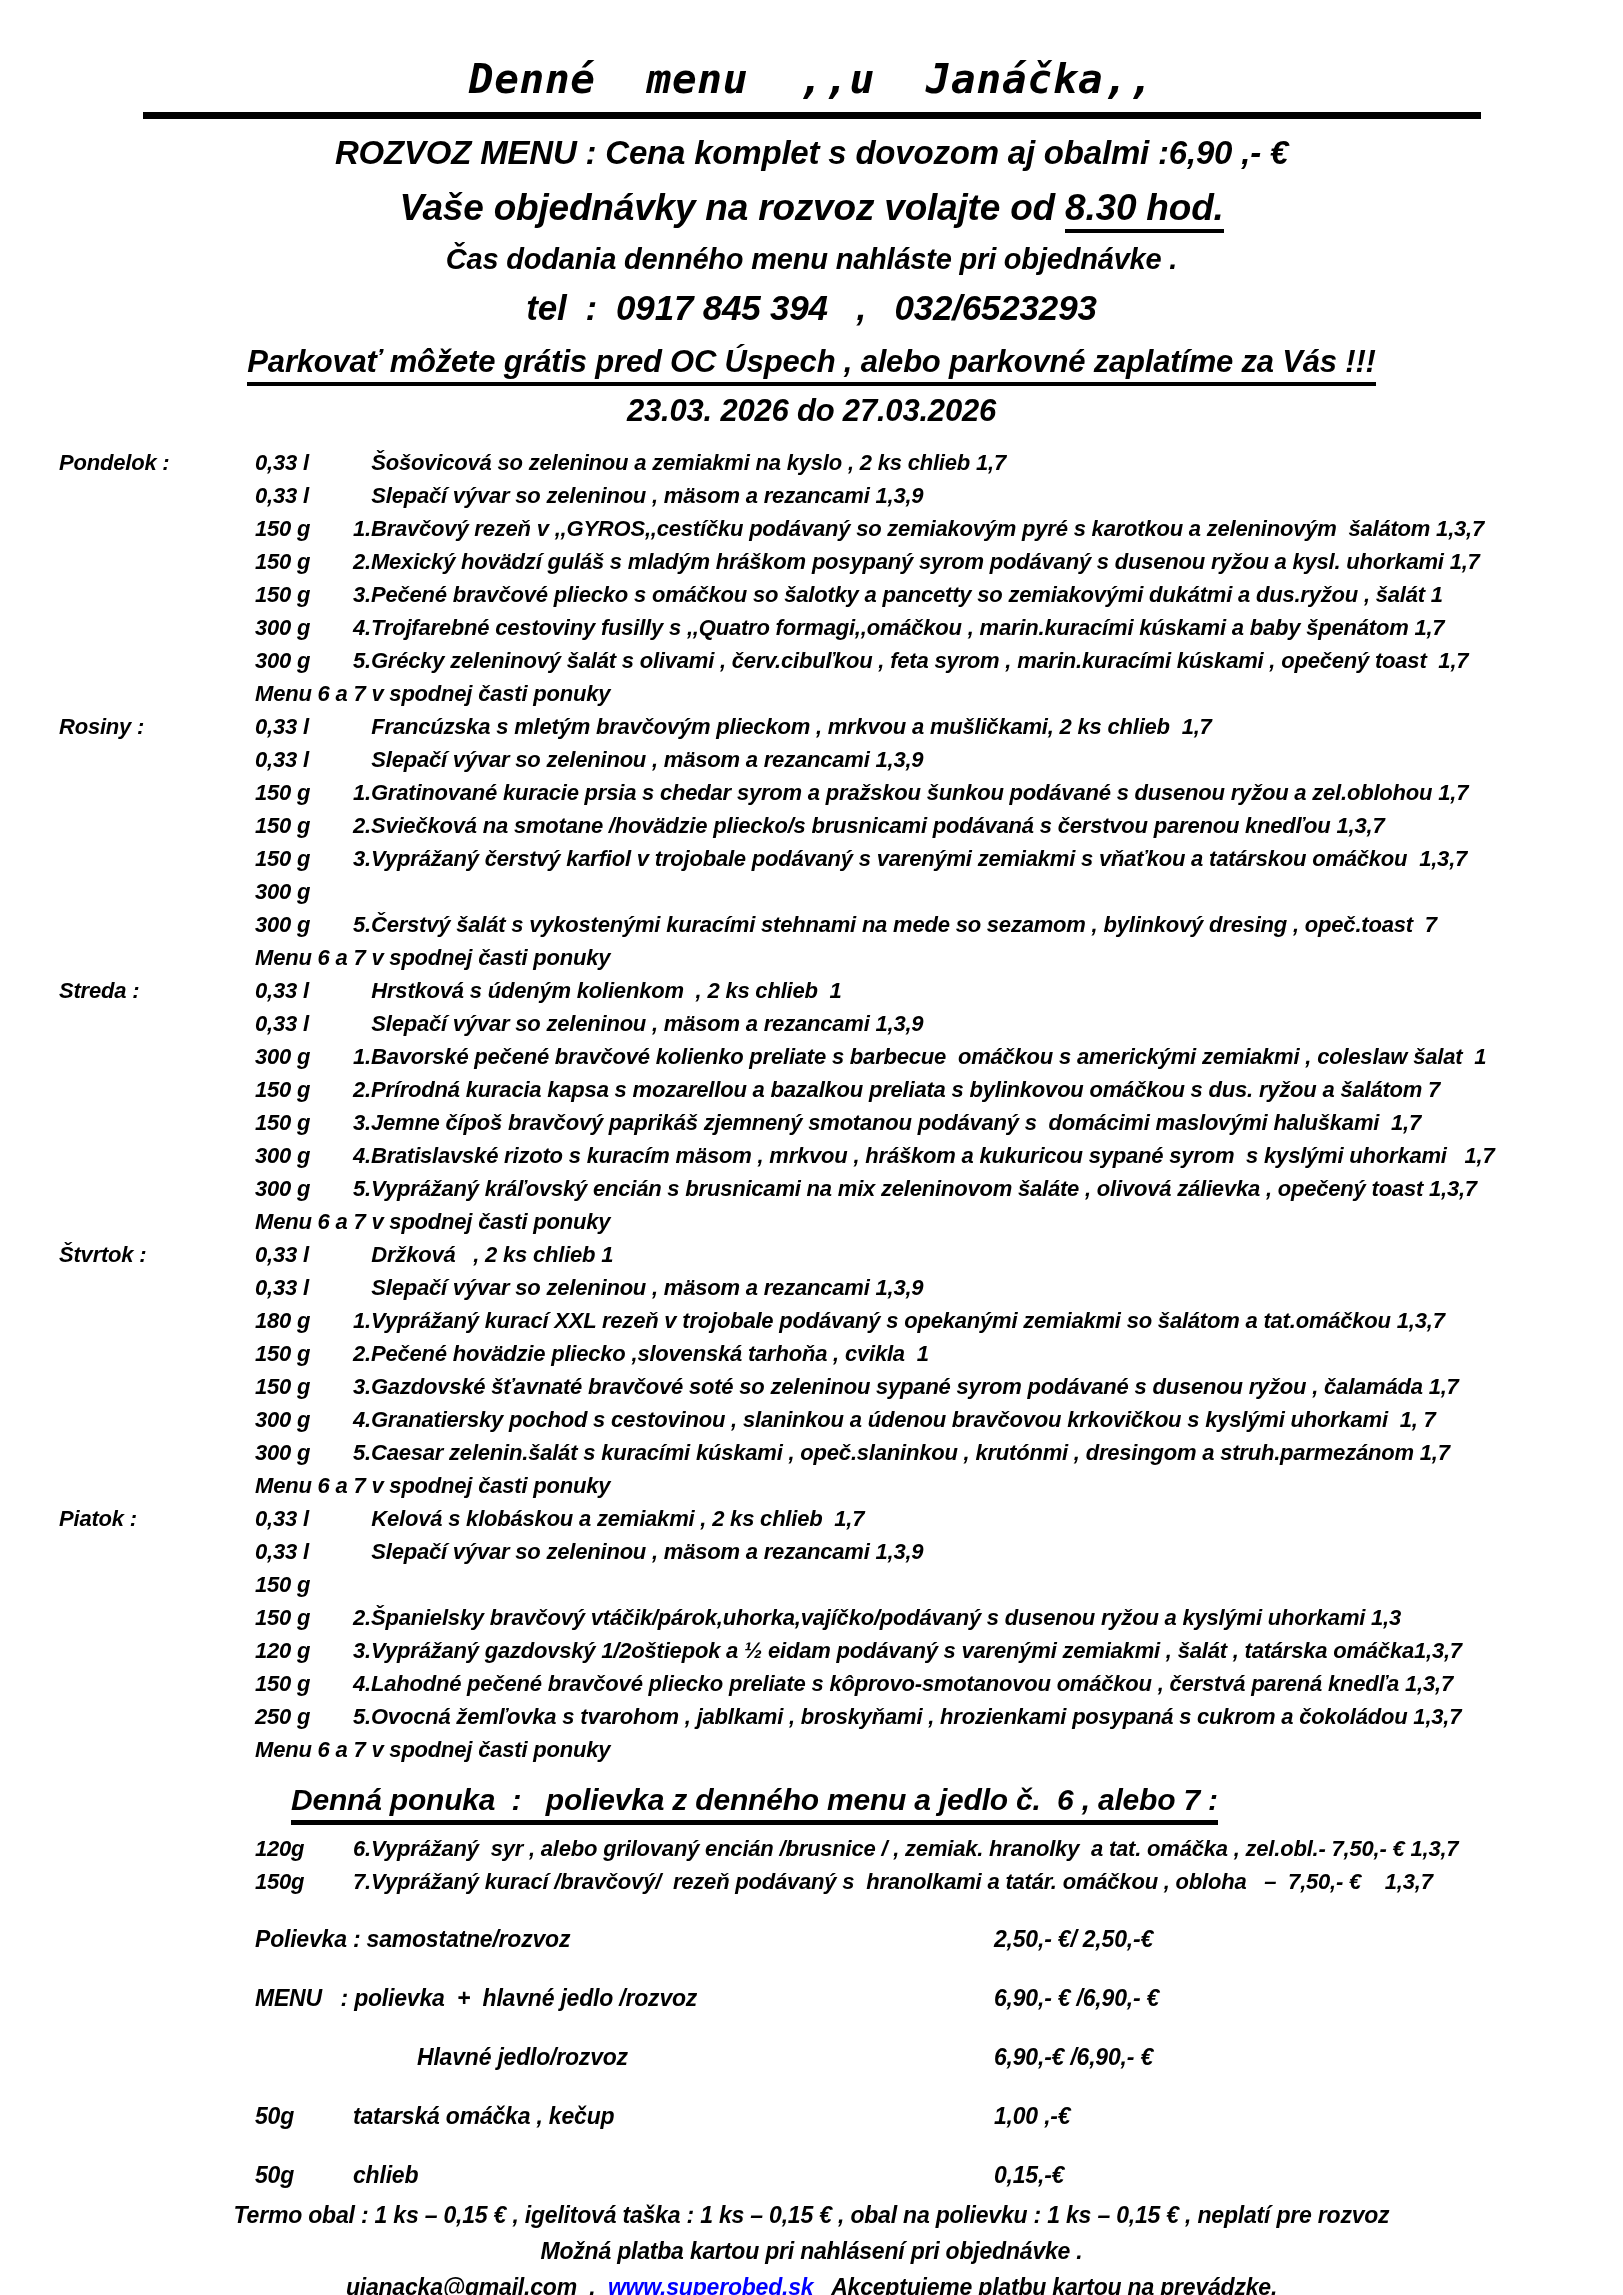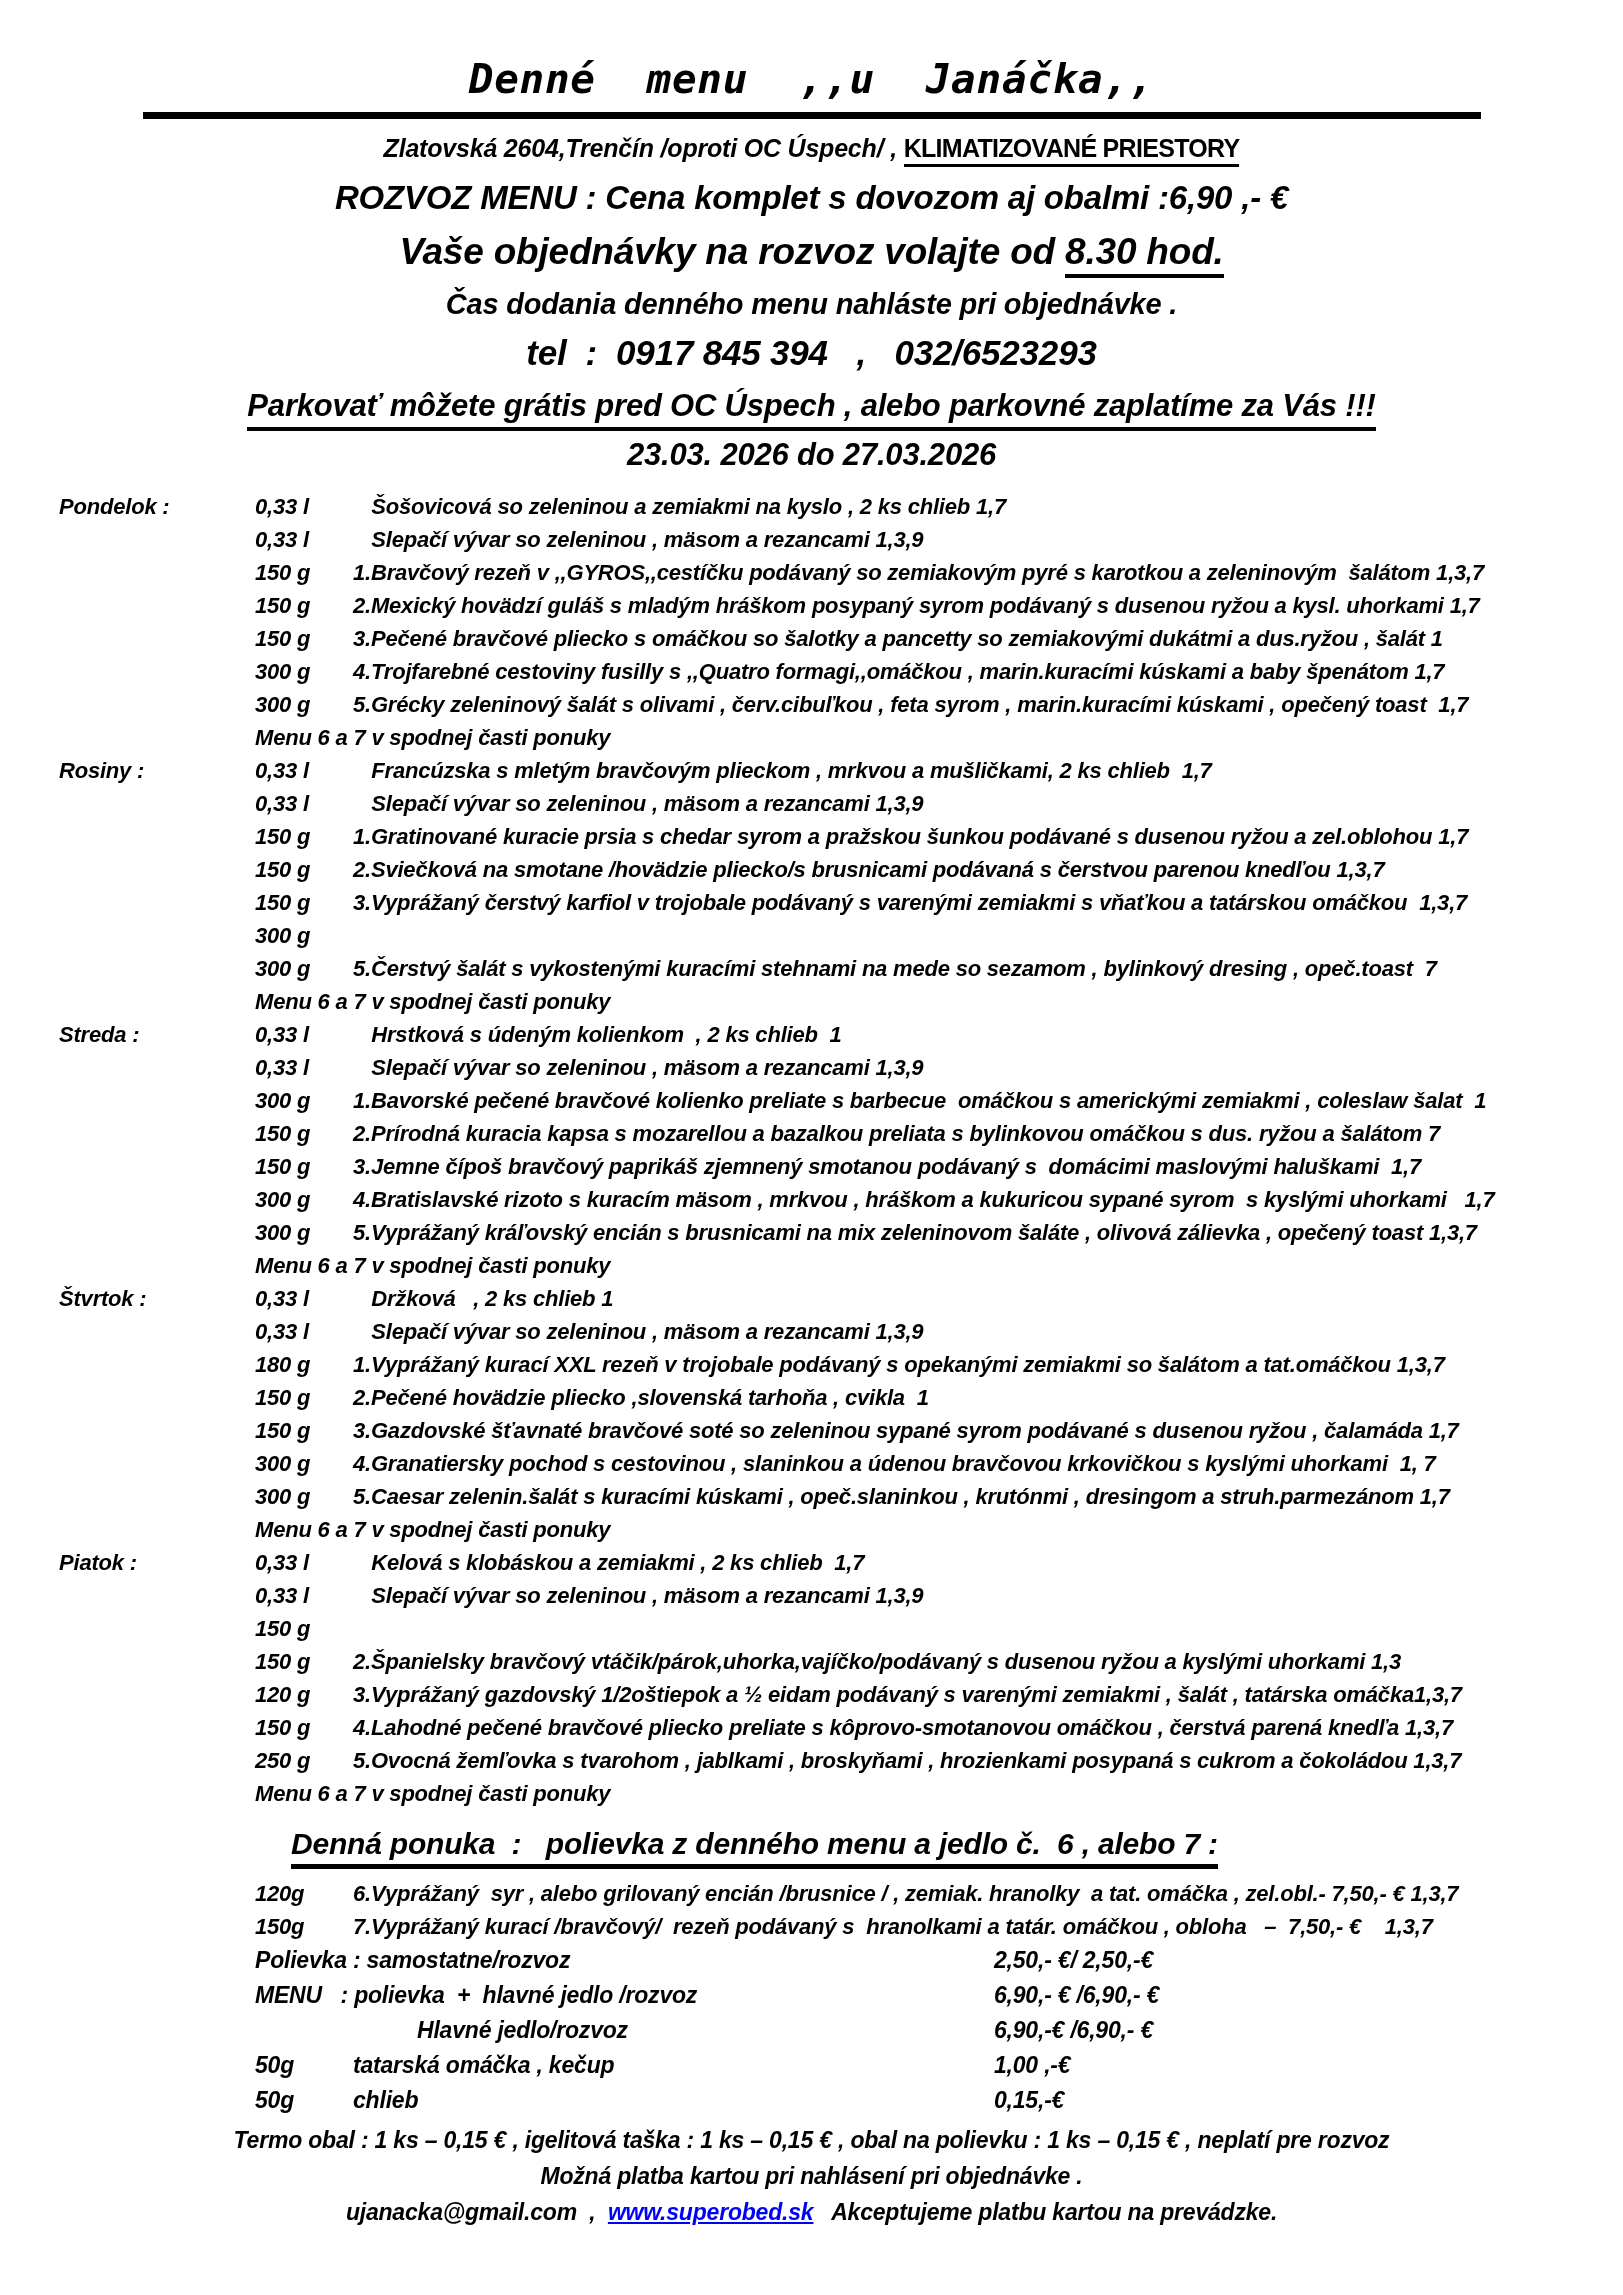--- a/index.html
+++ b/index.html
@@ -48,39 +48,39 @@
 
   .daily-heading{font-size:30px;margin:17px 0 15.7px 291px;}
   .daily-heading .u3{border-bottom:5.2px solid #000;padding-bottom:3.9px;white-space:pre;}
 
   .price-row{
     display:grid;
     grid-template-columns:196px 98px 523px 1fr;
     padding-left:59px;padding-right:24px;
     font-size:23px;line-height:35px;
     align-items:start;
+    margin-top:24px;
   }
   .price-row .col-label{white-space:pre-wrap;}
   .price-row.wide .col-label{grid-column:2 / 4;}
   .price-row.indent .col-label{padding-left:162px;}
   .price-row .col-price{white-space:pre;padding-left:118px;}
 
   footer{margin-top:3.9px;}
   .f-line{font-size:23px;line-height:36px;text-align:center;white-space:pre-wrap;}
   .f-line a{font-weight:bold;}
   .link{color:#0000ff;text-decoration:underline;cursor:pointer;}
 </style>
 </head>
 <body>
 
 <div class="page">
   <header>
     <h1 class="title">Denné  menu  ,,u  Janáčka,,</h1>
     <div class="title-rule"></div>
-    <div class="addr center"><span>Zlatovská 2604,Trenčín /oproti OC Úspech/ , </span><span class="u">KLIMATIZOVANÉ PRIESTORY</span></div>
     <div class="rozvoz center">ROZVOZ MENU : Cena komplet s dovozom aj obalmi :6,90 ,- €</div>
     <div class="orders center"><span>Vaše objednávky na rozvoz volajte od </span><span class="u2">8.30 hod.</span></div>
     <div class="cas center">Čas dodania denného menu nahláste pri objednávke .</div>
     <div class="tel center">tel  :  0917 845 394   ,   032/6523293</div>
     <div class="parking center"><span class="u3">Parkovať môžete grátis pred OC Úspech , alebo parkovné zaplatíme za Vás  !!!</span></div>
     <div class="daterange center">23.03. 2026  do 27.03.2026</div>
   </header>
 
   <main id="menu-body">
       <div class="menu-row soup">

